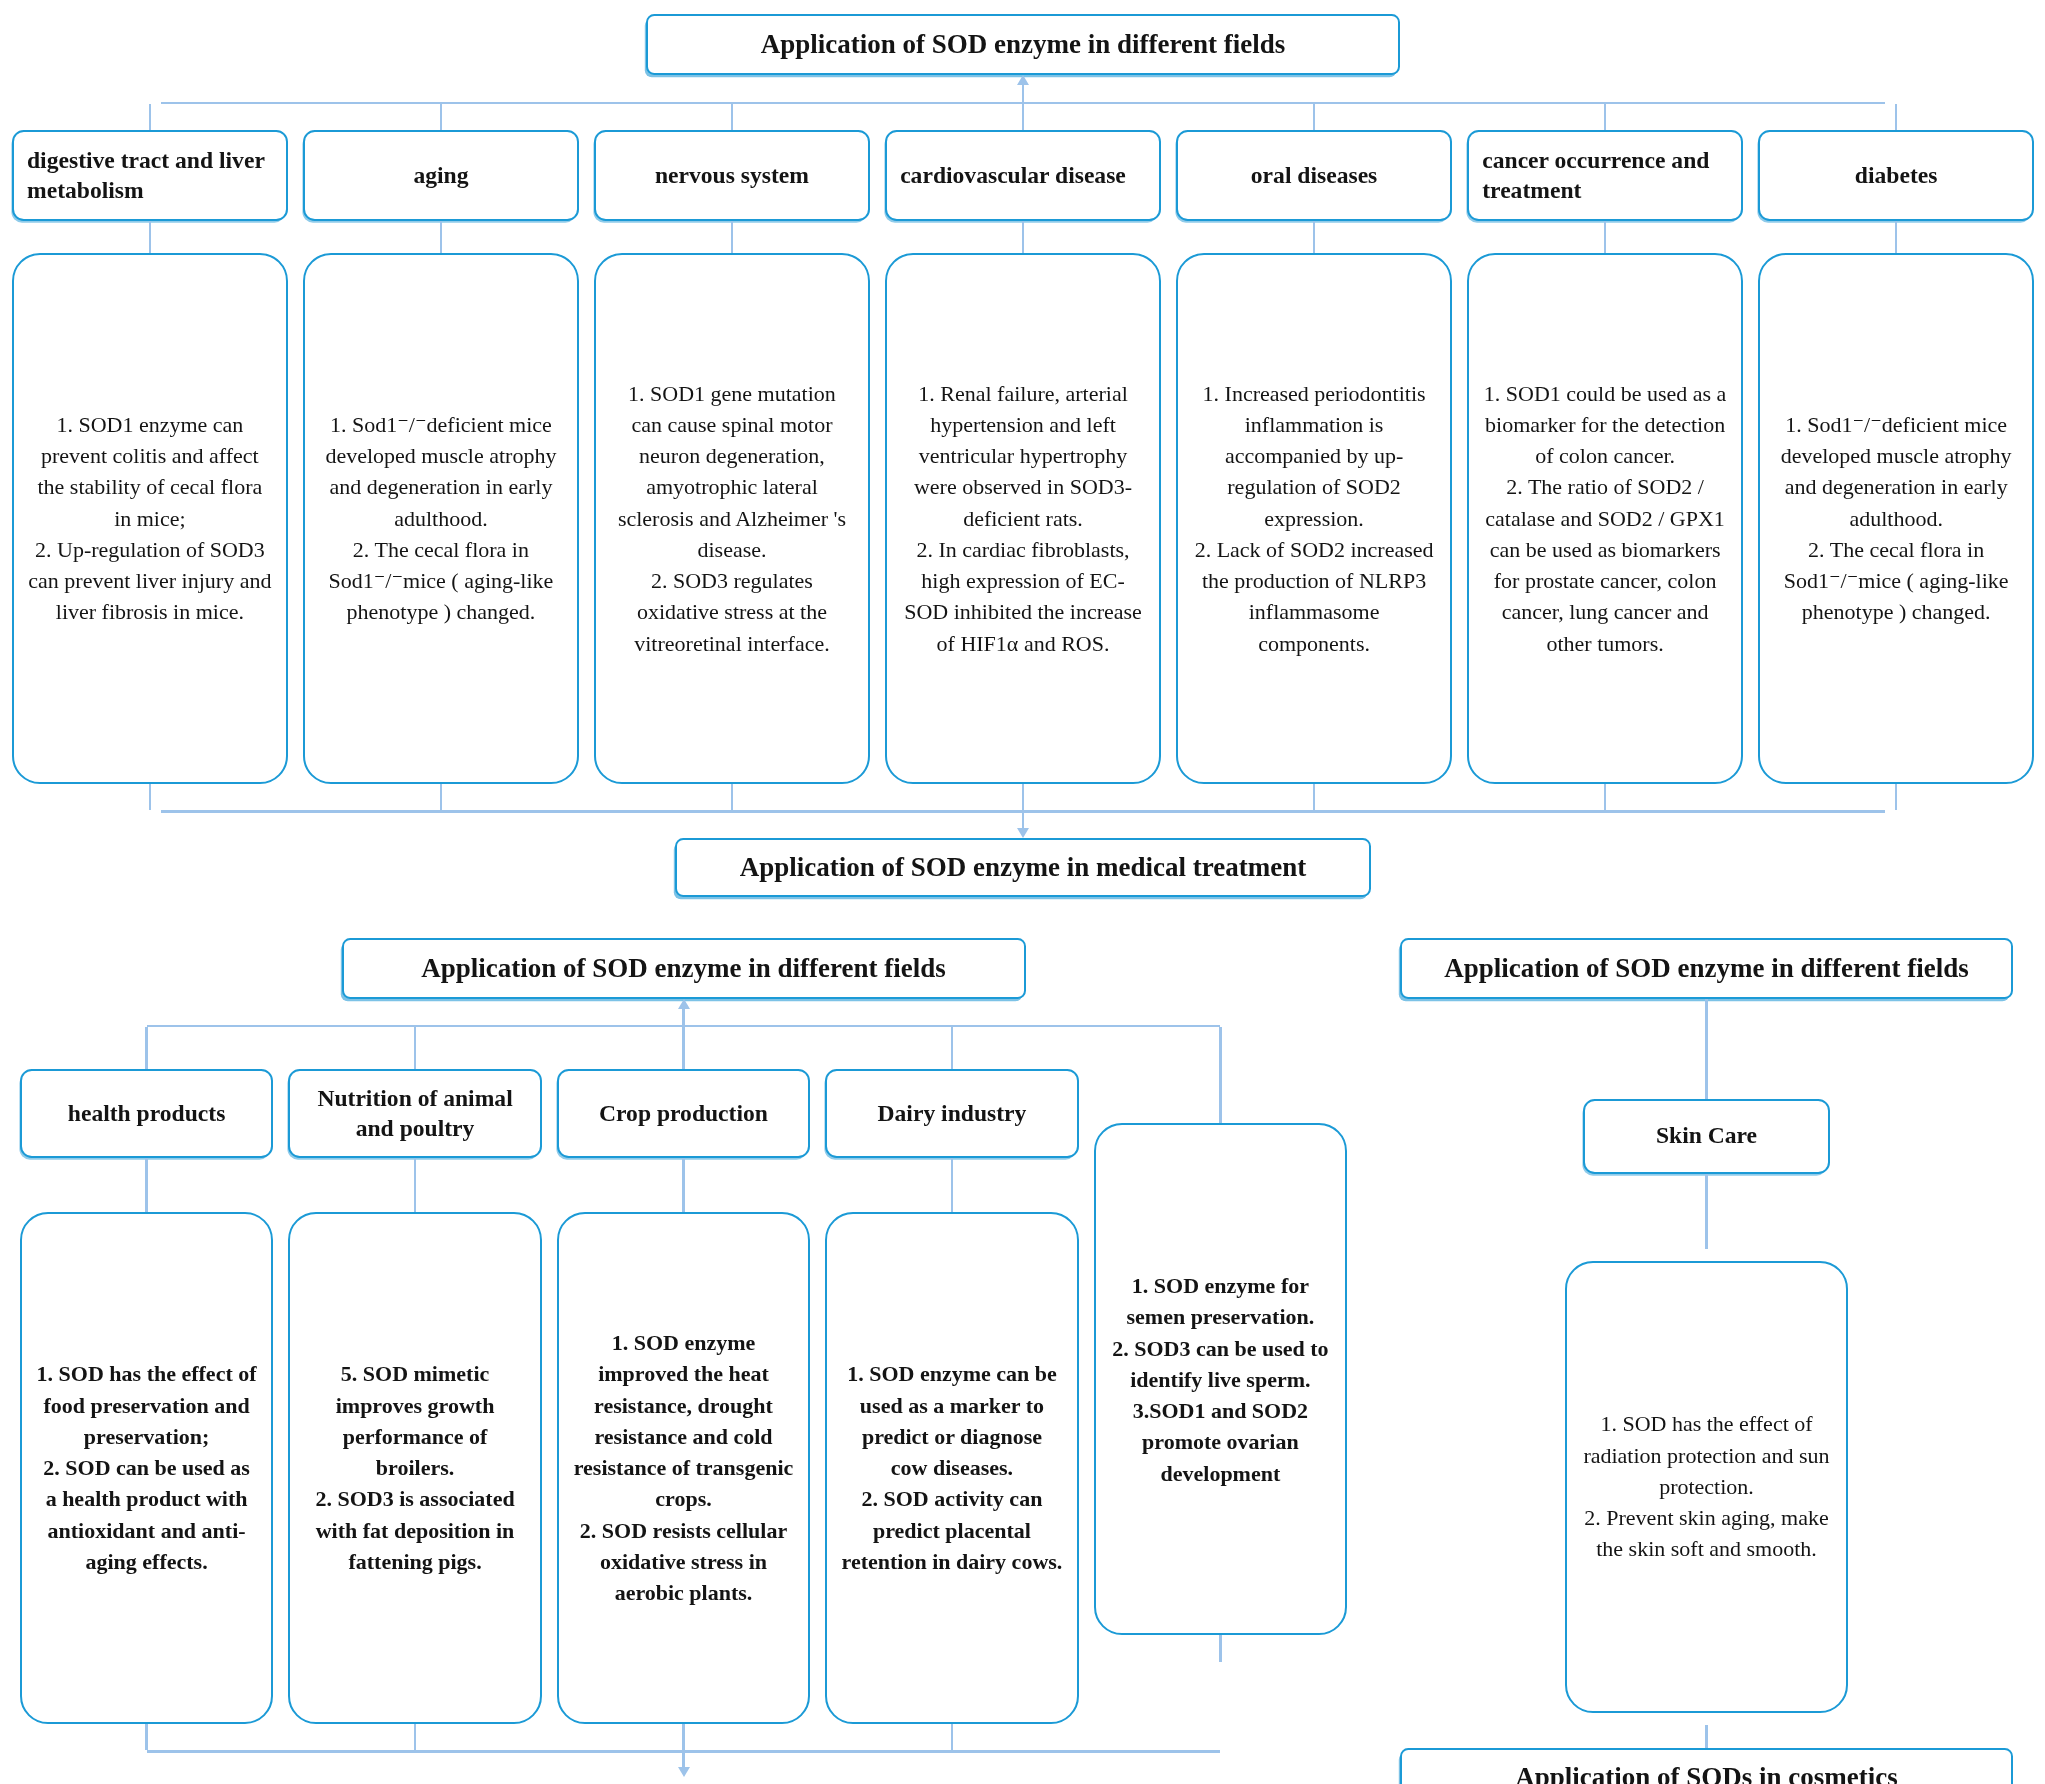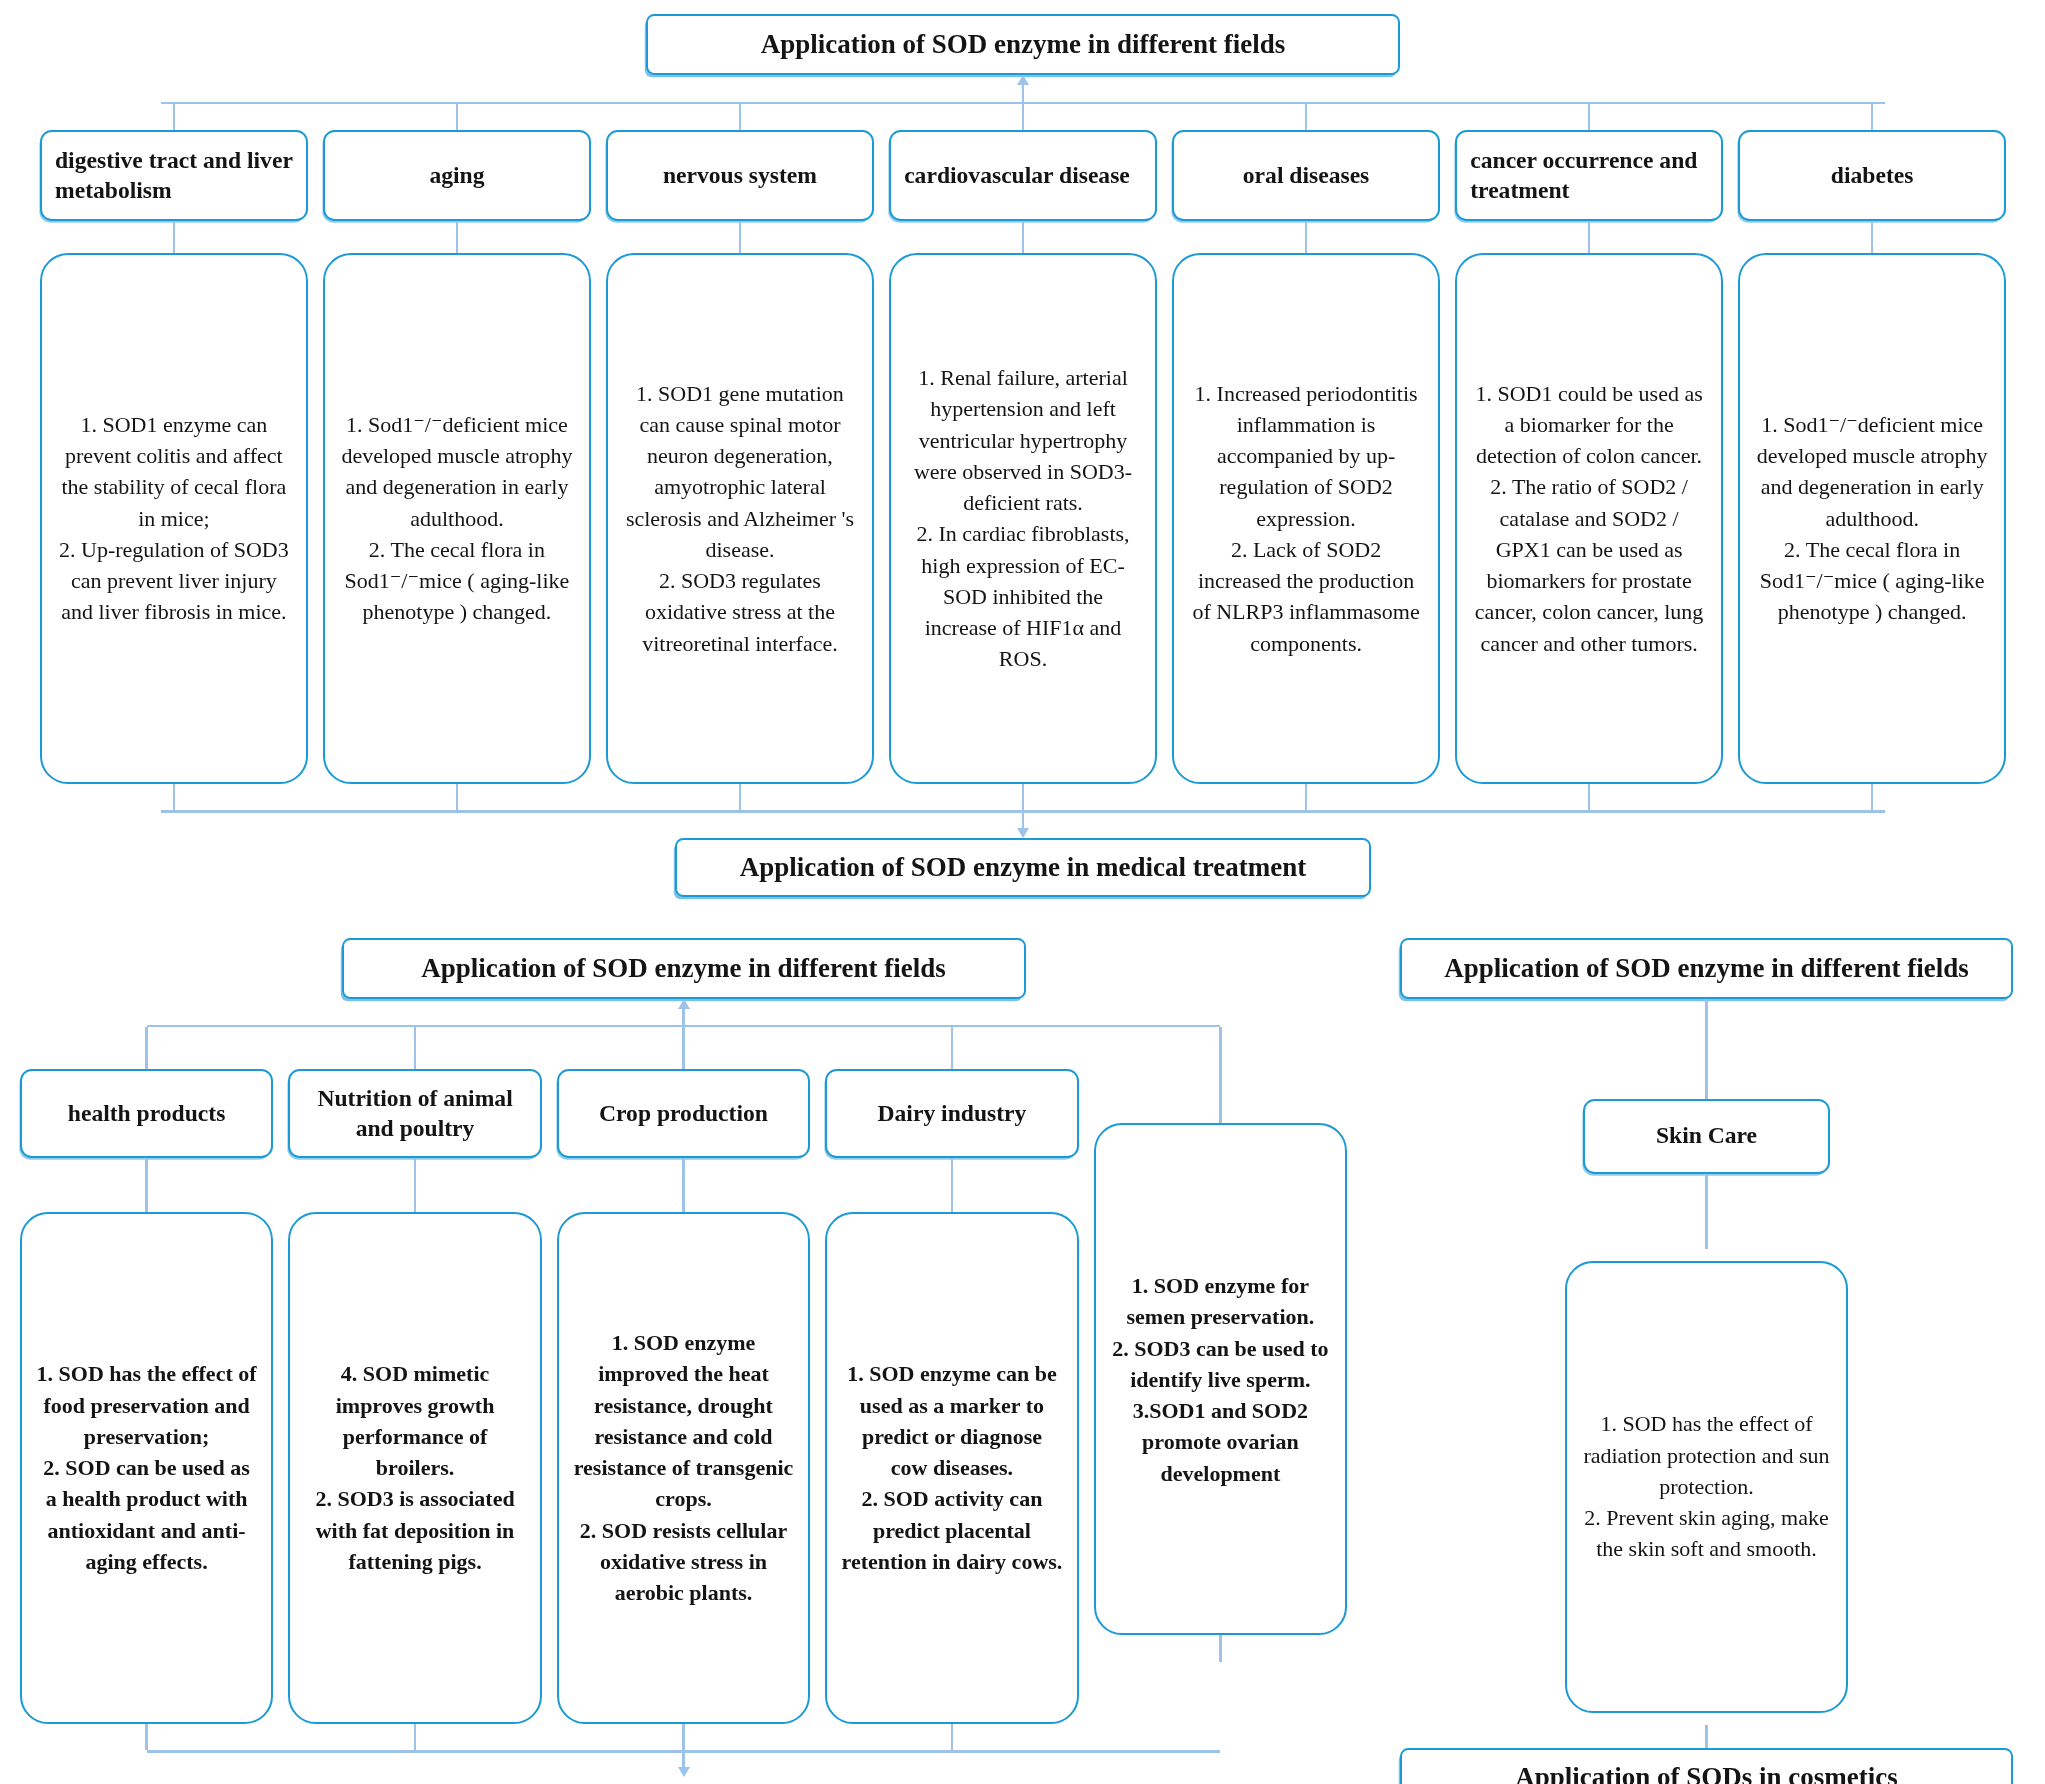--- a/index.html
+++ b/index.html
@@ -40,21 +40,21 @@
   .arrow-up{width:0;height:0;margin:0 auto;
     border-left:6.5px solid transparent;border-right:6.5px solid transparent;
     border-bottom:10.6px solid #9dc3ea;}
   .arrow-down{width:0;height:0;margin:0 auto;
     border-left:6.5px solid transparent;border-right:6.5px solid transparent;
     border-top:10.6px solid #9dc3ea;}
   
   .sec-a{padding-top:14px;}
   .sec-a .title-box{width:736px;}
   .bus-a{margin:0 161px;}
-  .cols-a{display:flex;gap:15.3px;padding:0 40px;}
+  .cols-a{display:flex;gap:15.3px;padding:0 12px;}
   .cols-a .col{flex:1;display:flex;flex-direction:column;}
   .cols-a .hbox{height:77px;flex:none;}
   .dbox-a{height:494px;flex:none;}
   .sec-a .result-box{width:678px;}
   
   .row2{display:flex;margin-top:41px;}
   .sec-b{width:1367px;flex:none;}
   .sec-b .title-box{width:666px;}
   .bus-b{margin:0 147px;}
   .cols-b{display:flex;gap:15.3px;padding:0 20px;}
@@ -185,21 +185,21 @@
         <div class="dbox dbox-b">1. SOD has the effect of food preservation and preservation;
 2. SOD can be used as a health product with antioxidant and anti-aging effects.</div>
         <div class="drop" style="height:26.5px"></div>
       </div>
       <div class="col">
         <div class="drop" style="height:42px"></div>
         <div class="hbox">
           <span>Nutrition of animal and poultry</span>
         </div>
         <div class="drop" style="height:54px"></div>
-        <div class="dbox dbox-b">4. SOD mimetic improves growth performance of broilers.
+        <div class="dbox dbox-b">5. SOD mimetic improves growth performance of broilers.
 2. SOD3 is associated with fat deposition in fattening pigs.</div>
         <div class="drop" style="height:26.5px"></div>
       </div>
       <div class="col">
         <div class="drop" style="height:42px"></div>
         <div class="hbox">
           <span>Crop production</span>
         </div>
         <div class="drop" style="height:54px"></div>
         <div class="dbox dbox-b">1. SOD enzyme improved the heat resistance, drought resistance and cold resistance of transgenic crops.

